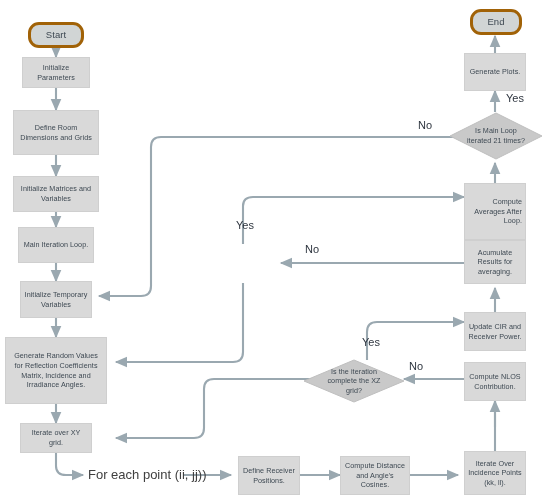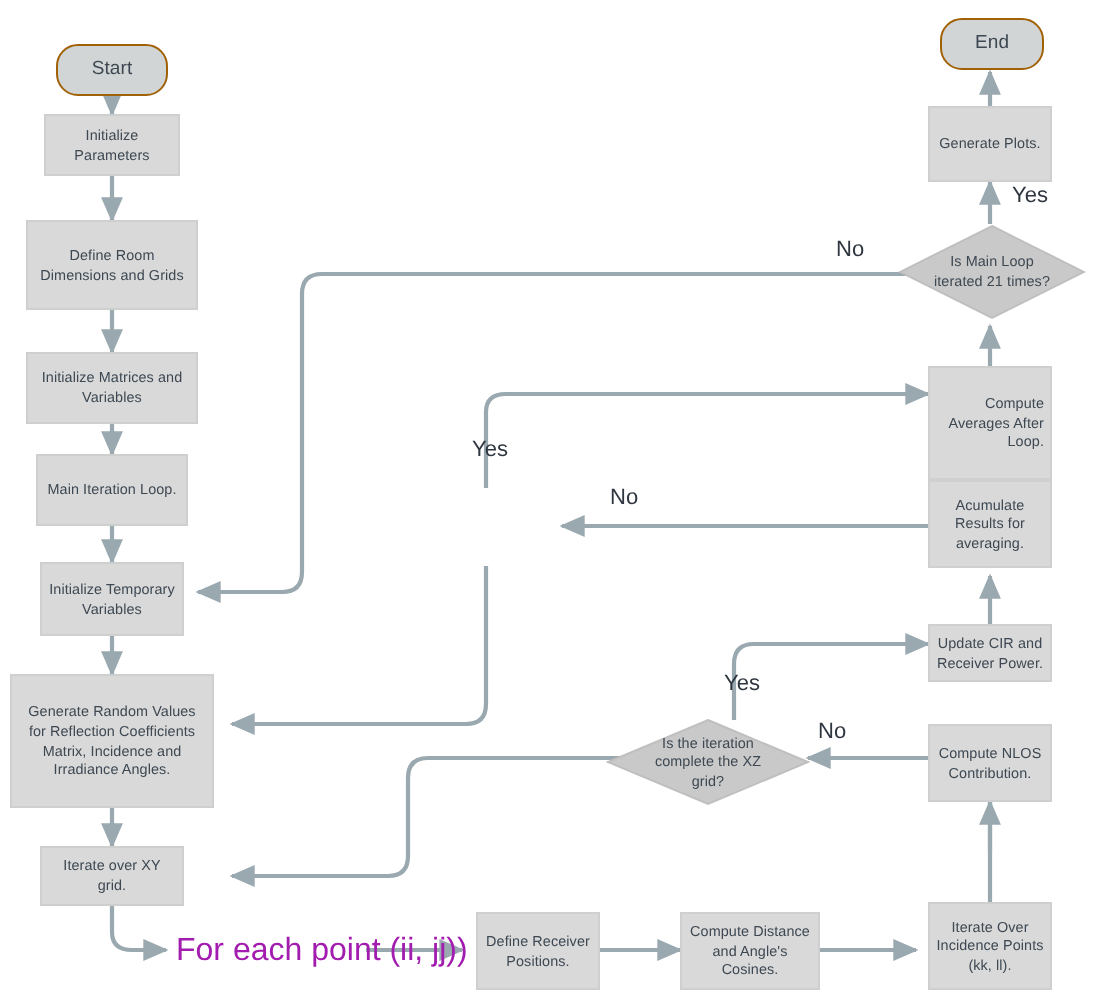--- a/index.html
+++ b/index.html
@@ -33,21 +33,21 @@
     line-height: 1.34;
     letter-spacing: 0.05px;
     padding: 2px 3px;
   }
   .node.process {
     background: #d9d9d9;
     border: 1px solid #cfcfcf;
   }
   .node.terminator {
     background: #d1d5d5;
-    border: 1px solid #a16207;
+    border: 3px solid #a16207;
     border-radius: 11px;
     font-size: 9.5px;
     color: #3d4852;
   }
   .node.decision {
     background: transparent;
     border: none;
   }
   .diamond-shape {
     position: absolute;
@@ -61,22 +61,22 @@
     width: 72%;
   }
   .edge-label {
     position: absolute;
     color: #2f3640;
     font-size: 11px;
     white-space: nowrap;
   }
   .freetext {
     position: absolute;
-    color: #a21caf;
-    font-size: 16px;
+    color: #404040;
+    font-size: 13px;
     white-space: nowrap;
   }
 </style>
 </head>
 <body>
 
 <div id="canvas">
 
   <svg id="wires" viewBox="0 0 550 502" xmlns="http://www.w3.org/2000/svg">
     <defs>
@@ -181,21 +181,21 @@
     <span>Compute NLOS Contribution.</span>
   </div>
 
   <div class="node decision" style="left:303px; top:359px; width:102px; height:44px;">
     <svg class="diamond-shape" viewBox="0 0 102 44" preserveAspectRatio="none">
       <polygon points="51,1 101,22 51,43 1,22" fill="#c9c9c9" stroke="#bfbfbf" stroke-width="1"></polygon>
     </svg>
     <span class="diamond-label">Is the iteration complete the XZ grid?</span>
   </div>
 
-  <div class="node process" style="left:464px; top:312px; width:62px; height:29px;">
+  <div class="node process" style="left:464px; top:312px; width:62px; height:39px;">
     <span>Update CIR and Receiver Power.</span>
   </div>
 
   <div class="node process" style="left:464px; top:240px; width:62px; height:44px;">
     <span>Acumulate Results for averaging.</span>
   </div>
 
 
   <div class="node process" style="left:464px; top:183px; width:62px; height:57px;text-align:right;">
     <span>Compute Averages After Loop.</span>

